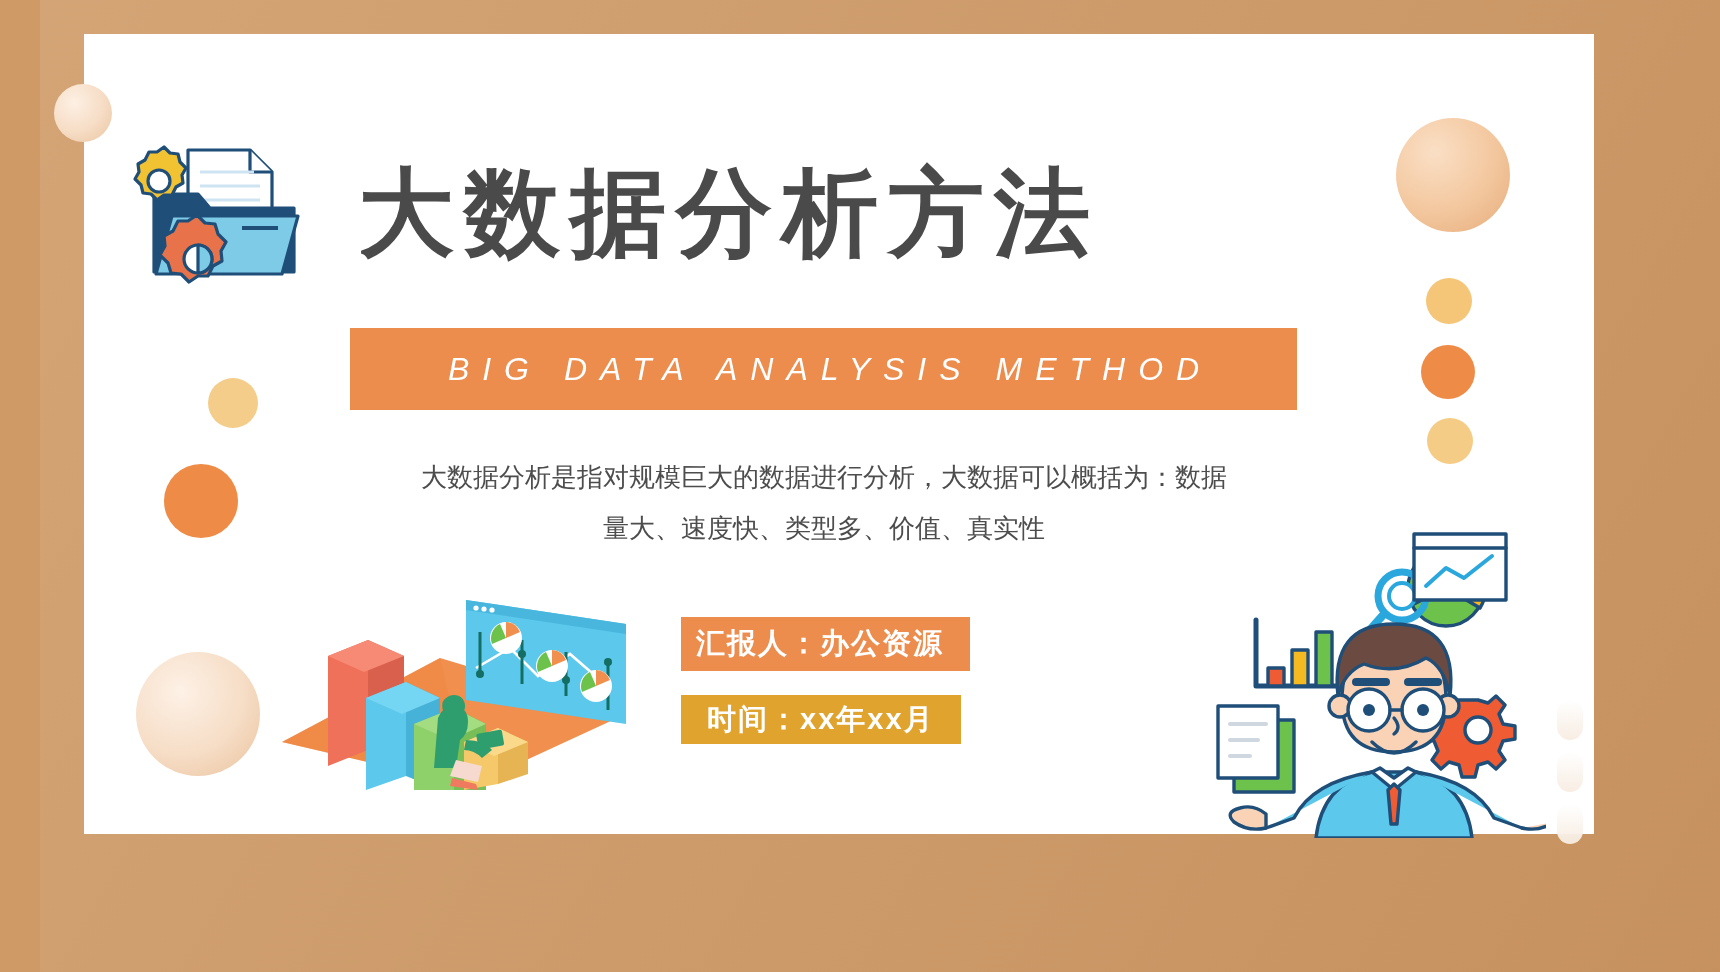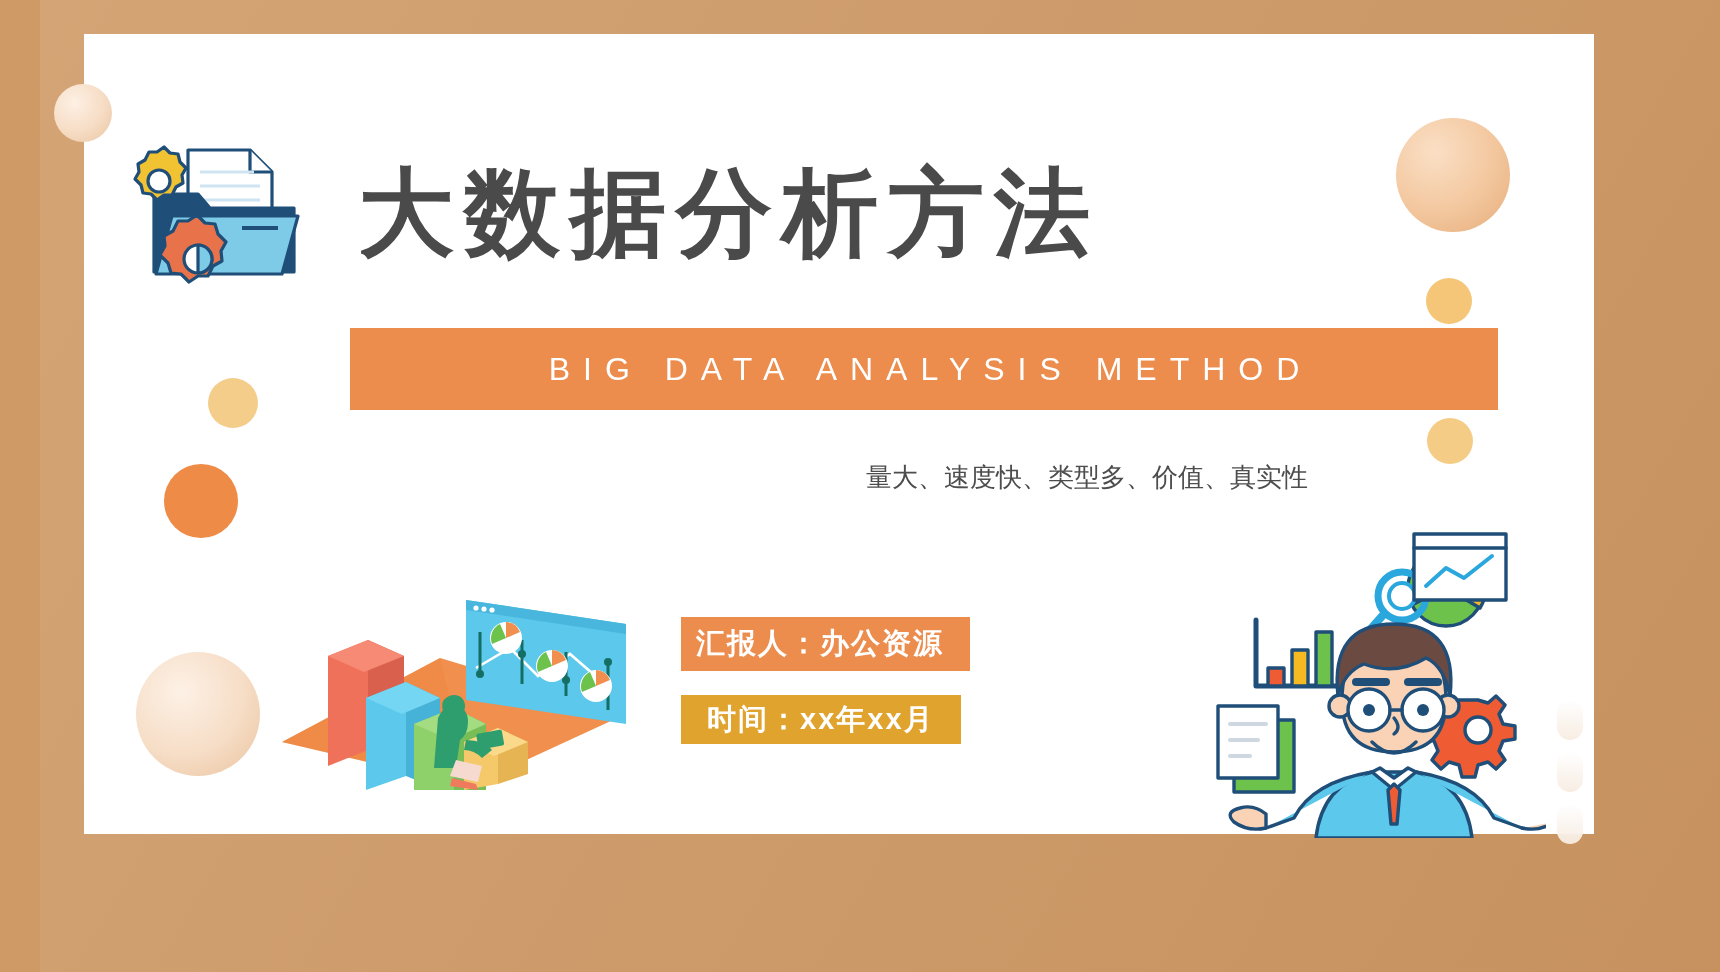--- a/index.html
+++ b/index.html
@@ -49,32 +49,32 @@
   .pill3{top:804px;}
 
   
   .title{
     position:absolute;left:318px;top:160px;width:950px;
     font-size:96px;font-weight:bold;color:#4a4a4a;
     letter-spacing:10px;line-height:1.1;white-space:nowrap;
     z-index:9;
   }
   .subtitle-band{
-    position:absolute;left:310px;top:328px;width:1148px;height:82px;
-    background:#ec8c4d;z-index:9;display:flex;align-items:center;justify-content:center;
+    position:absolute;left:310px;top:328px;width:947px;height:82px;
+    background:#ec8c4d;z-index:9;display:flex;align-items:center;justify-content:center;font-style:italic;
   }
   .subtitle-band .txt{
     color:#ffffff;font-size:32px;letter-spacing:13px;font-weight:400;white-space:nowrap;
     padding-left:13px;
   }
   .desc{
     position:absolute;left:300px;top:452px;width:968px;z-index:9;
     text-align:center;color:#4d4d4d;font-size:26px;line-height:1.95;
   }
-  .desc .l2{display:block;text-align:right;}
+  .desc .l2{display:block;}
 
   
   .lbl{
     position:absolute;z-index:9;display:flex;align-items:center;
     color:#ffffff;font-size:29px;font-weight:bold;letter-spacing:2px;
     padding:0 26px;white-space:nowrap;
   }
   .lbl-reporter{left:641px;top:617px;height:54px;background:#ec8c4d;padding-left:15px;}
   .lbl-date{left:641px;top:695px;height:49px;background:#e0a32e;}
 
@@ -282,19 +282,20 @@
     </svg>
   </div>
 
   <div class="title">大数据分析方法</div>
 
   <div class="subtitle-band">
     <span class="txt">BIG DATA ANALYSIS METHOD</span>
   </div>
 
   <div class="desc">
+    <span>大数据分析是指对规模巨大的数据进行分析，大数据可以概括为：数据</span>
     <span class="l2">量大、速度快、类型多、价值、真实性</span>
   </div>
 
   <div class="lbl lbl-reporter">汇报人：办公资源</div>
   <div class="lbl lbl-date">时间：xx年xx月</div>
 
 </div>
 
 </body></html>

